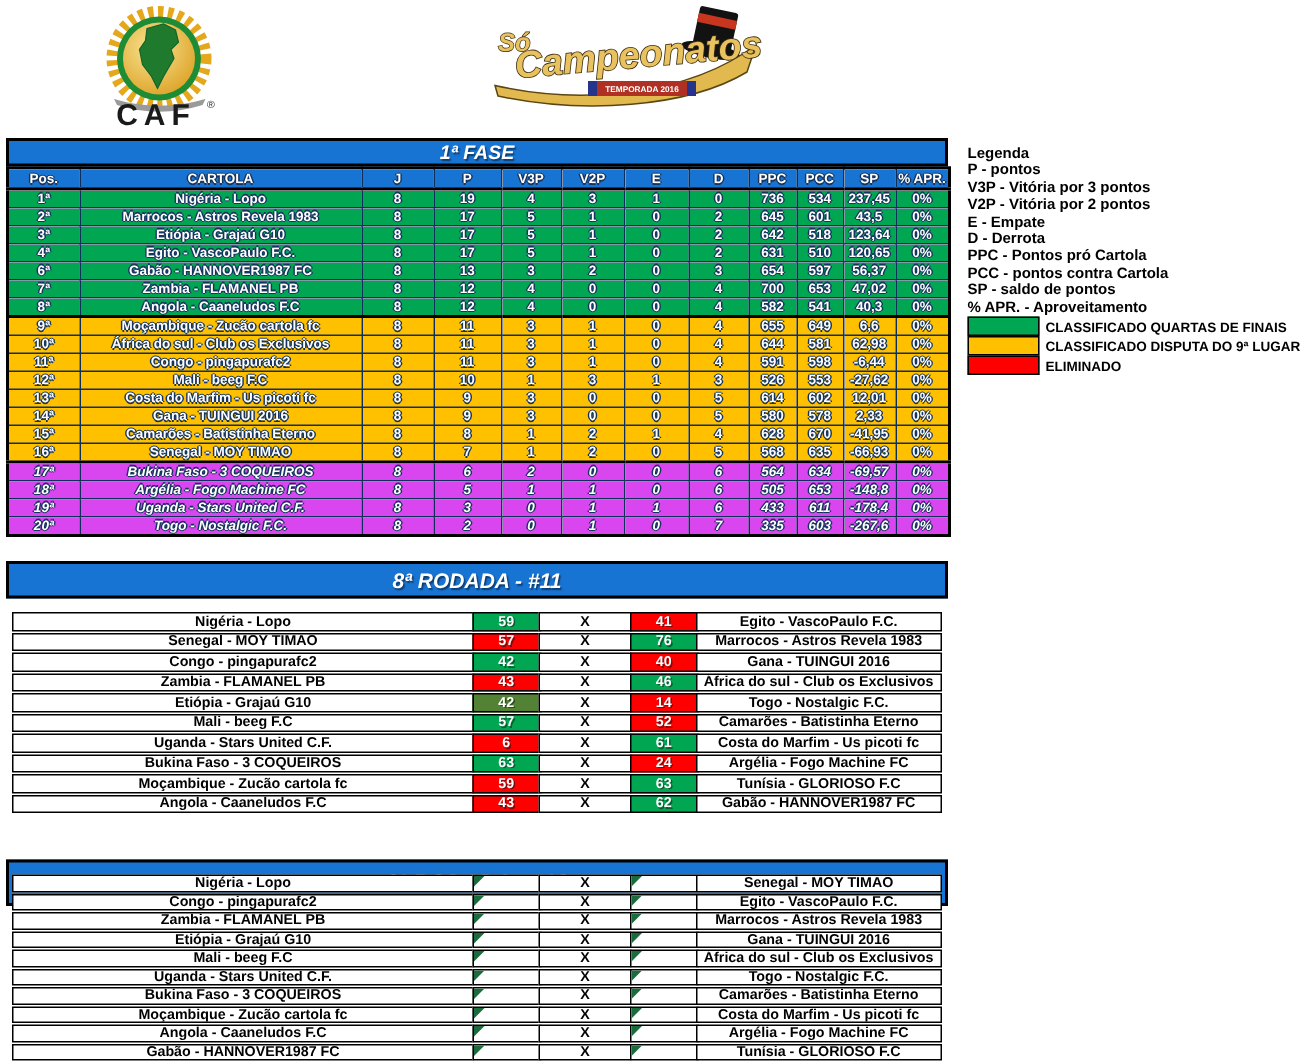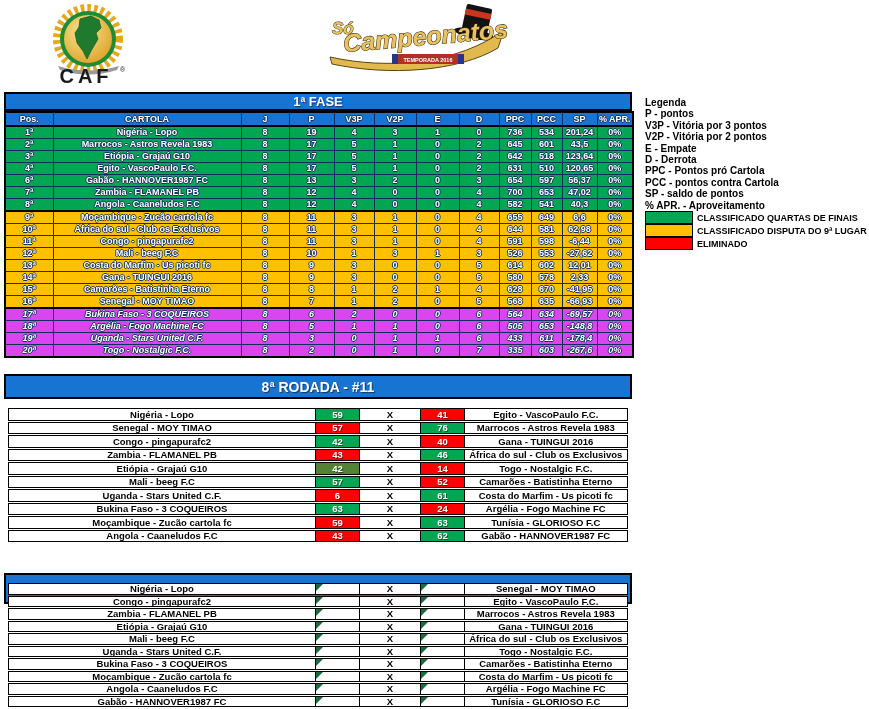--- a/index.html
+++ b/index.html
@@ -3,30 +3,30 @@
 <meta charset="utf-8">
 <style>
   * { margin:0; padding:0; box-sizing:border-box; }
   html,body { background:#fff; }
   body {
     width:869px; height:709px; position:relative; overflow:hidden;
     font-family:"Liberation Sans", sans-serif;
   }
 
   
-  .caf-logo { position:absolute; left:40px; top:2px; }
+  .caf-logo { position:absolute; left:58px; top:2px; }
   .soc-logo { position:absolute; left:308px; top:2px; }
 
   
   .bar {
     position:absolute; left:4px; width:628px;
     background:#1874D2; border:2px solid #000;
     color:#fff; font-weight:bold; text-align:center;
     text-shadow:1px 1px 1px #0d3a6b;
-    display:flex; align-items:center; justify-content:center;
+    display:flex; align-items:center; justify-content:center;font-style:italic;
   }
   #phase-bar  { top:92px;  height:19px; font-size:13px; }
   #round8-bar { top:374px; height:25px; font-size:14px; }
   #round9-bar { top:573px; height:31px; font-size:15px; }
 
   
   #standings-wrap { position:absolute; left:4px; top:111px; width:628px; }
   table.standings { width:628px; table-layout:fixed; border-collapse:collapse; border:2px solid #000; }
   table.standings th, table.standings td {
     border:1px solid #0e2f5c; padding:0; overflow:hidden; white-space:nowrap;
@@ -160,21 +160,21 @@
           <td>1ª</td>
           <td>Nigéria - Lopo</td>
           <td>8</td>
           <td>19</td>
           <td>4</td>
           <td>3</td>
           <td>1</td>
           <td>0</td>
           <td>736</td>
           <td>534</td>
-          <td>201,24</td>
+          <td>237,45</td>
           <td>0%</td>
         </tr>
         <tr class="st-green">
           <td>2ª</td>
           <td>Marrocos - Astros Revela 1983</td>
           <td>8</td>
           <td>17</td>
           <td>5</td>
           <td>1</td>
           <td>0</td>

